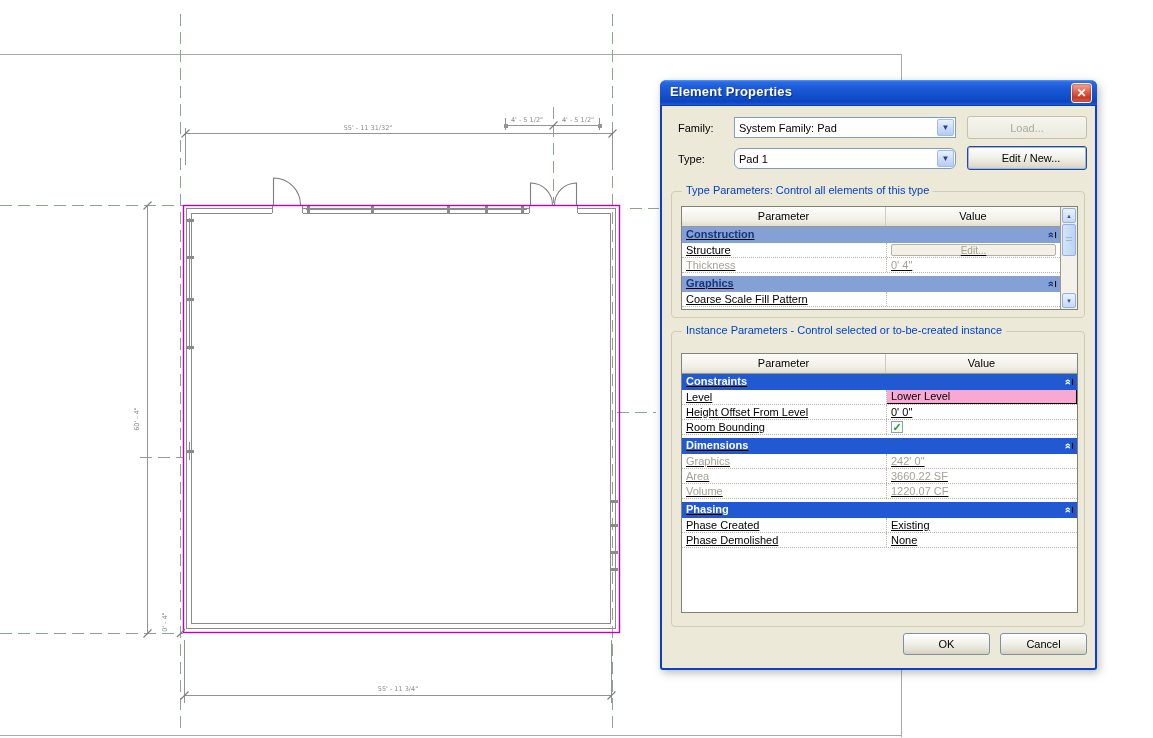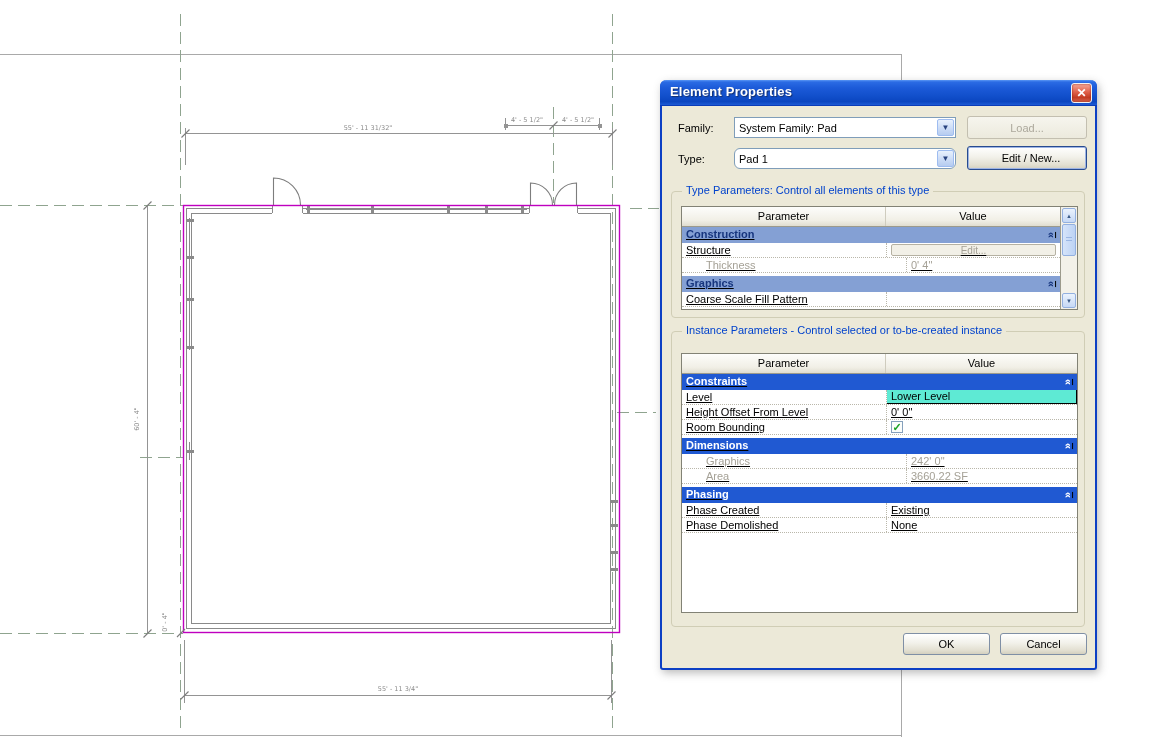--- a/index.html
+++ b/index.html
@@ -64,27 +64,27 @@
   .prow.cat { height:16px; line-height:15px; border-bottom:none; font-weight:bold; }
   .prow.gap { border:none; height:3px; background:#fff; }
   .icat { background:#2059d2; color:#fff; }
   .tcat { background:#84a0d4; color:#16357e; }
   .cat-label { flex:1; padding-left:4px; }
   .chev { display:inline-block; transform:rotate(-90deg); font-weight:bold; font-size:11px;
     margin-right:6px; line-height:15px; }
   .pcell { width:204px; padding-left:4px; white-space:nowrap; overflow:hidden; }
   .vcell { flex:1; border-left:1px dotted #bab7aa; padding-left:4px; position:relative;
     white-space:nowrap; overflow:hidden; }
-  .dis { color:#a5a196;padding-left:20px; }
+  .dis { color:#a5a196; }
   .mini-btn { display:block; margin:1px 3px 0 0; height:12px; line-height:11px;
     border:1px solid #b5b1a2; border-radius:2px; background:#f2f0e7; color:#a5a196;
     font-size:10px; width:calc(100% - 4px); text-align:center;
     font-family:"Liberation Sans", sans-serif; }
   .editcell { position:absolute; left:-1px; top:-1px; right:0; height:15px;
-    border:1px solid #000; background:#5eead4; padding-left:4px; line-height:13px; }
+    border:1px solid #000; background:#f9a8d4; padding-left:4px; line-height:13px; }
   .checkbox { display:inline-block; width:12px; height:12px; margin-top:1px;
     border:1px solid #86a0bc; background:#fbfdfb; text-align:center; }
   .checkmark { color:#1ea327; font-size:11px; font-weight:bold; line-height:11px;
     display:block; }
 
   .sb { position:absolute; right:0; top:0; bottom:0; width:17px;
     border-left:1px solid #9c9a8c; background:#f3f1e9; }
   .sb-btn { position:absolute; left:1px; width:14px; height:15px;
     border:1px solid #93b0e0; border-radius:2px; text-align:center;
     background:linear-gradient(180deg,#eaf2fd,#c6d8f5); color:#3a5a86; font-size:6px;
@@ -274,20 +274,24 @@
               <span class="chev">»</span>
             </div>
             <div class="prow dis">
               <span class="pcell">Graphics</span>
               <span class="vcell">242' 0"</span>
             </div>
             <div class="prow dis">
               <span class="pcell">Area</span>
               <span class="vcell">3660.22 SF</span>
             </div>
+            <div class="prow dis">
+              <span class="pcell">Volume</span>
+              <span class="vcell">1220.07 CF</span>
+            </div>
             <div class="prow gap"></div>
             <div class="prow cat icat">
               <span class="cat-label">Phasing</span>
               <span class="chev">»</span>
             </div>
             <div class="prow">
               <span class="pcell">Phase Created</span>
               <span class="vcell">Existing</span>
             </div>
             <div class="prow">

